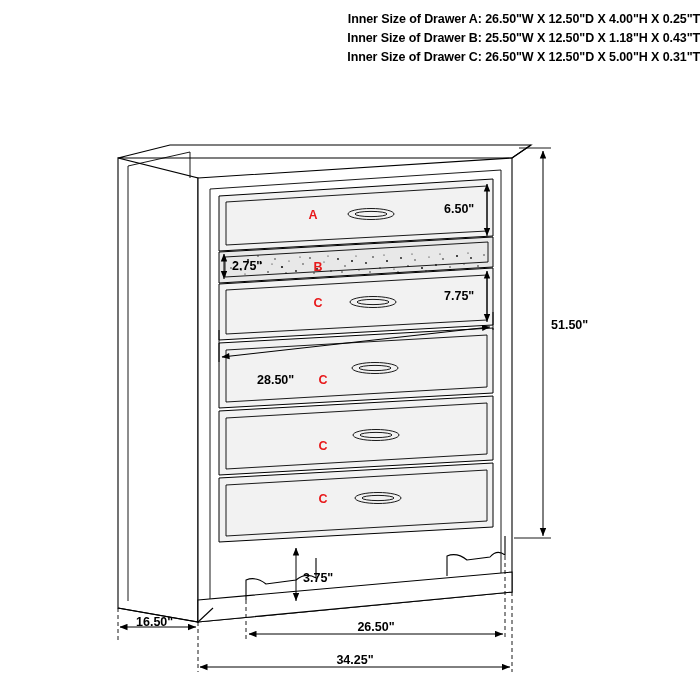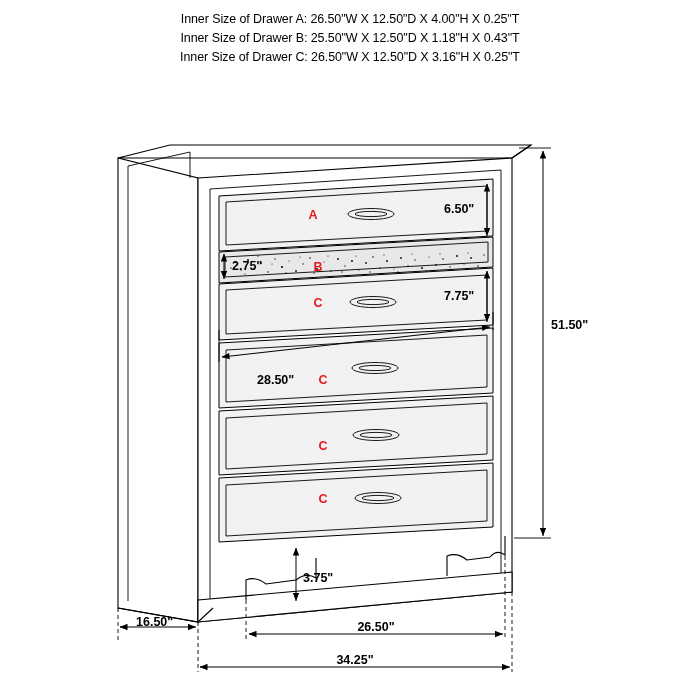--- a/index.html
+++ b/index.html
@@ -19,23 +19,23 @@
     position: absolute;
     left: 0; top: 0;
     width: 700px;
     height: 700px;
   }
   .spec-block {
     position: absolute;
     left: 0;
     top: 10px;
     width: 700px;
-    text-align: center;
+    text-align: right;
     font-size: 12.5px;
-    font-weight: normal;
+    font-weight: bold;
     line-height: 19px;
     letter-spacing: -0.1px;
   }
   .spec-line { white-space: nowrap; }
 
   svg.diagram {
     position: absolute;
     left: 0;
     top: 0;
     width: 700px;
@@ -63,21 +63,21 @@
   .sparkle { fill: #111; }
 </style>
 </head>
 <body>
 
 <div id="stage">
 
   <div class="spec-block">
     <div class="spec-line">Inner Size of Drawer A: 26.50"W X 12.50"D X 4.00"H X 0.25"T</div>
     <div class="spec-line">Inner Size of Drawer B: 25.50"W X 12.50"D X 1.18"H X 0.43"T</div>
-    <div class="spec-line">Inner Size of Drawer C: 26.50"W X 12.50"D X 3.16"H X 0.25"T</div>
+    <div class="spec-line">Inner Size of Drawer C: 26.50"W X 12.50"D X 5.00"H X 0.31"T</div>
   </div>
 
   <svg class="diagram" viewBox="0 0 700 700">
 
     <g>
 
       <polygon class="fillw" points="118,158 170,145 531,145 512,158"></polygon>
 
       <polygon class="fillw" points="118,158 118,608 198,622 198,178"></polygon>
 

